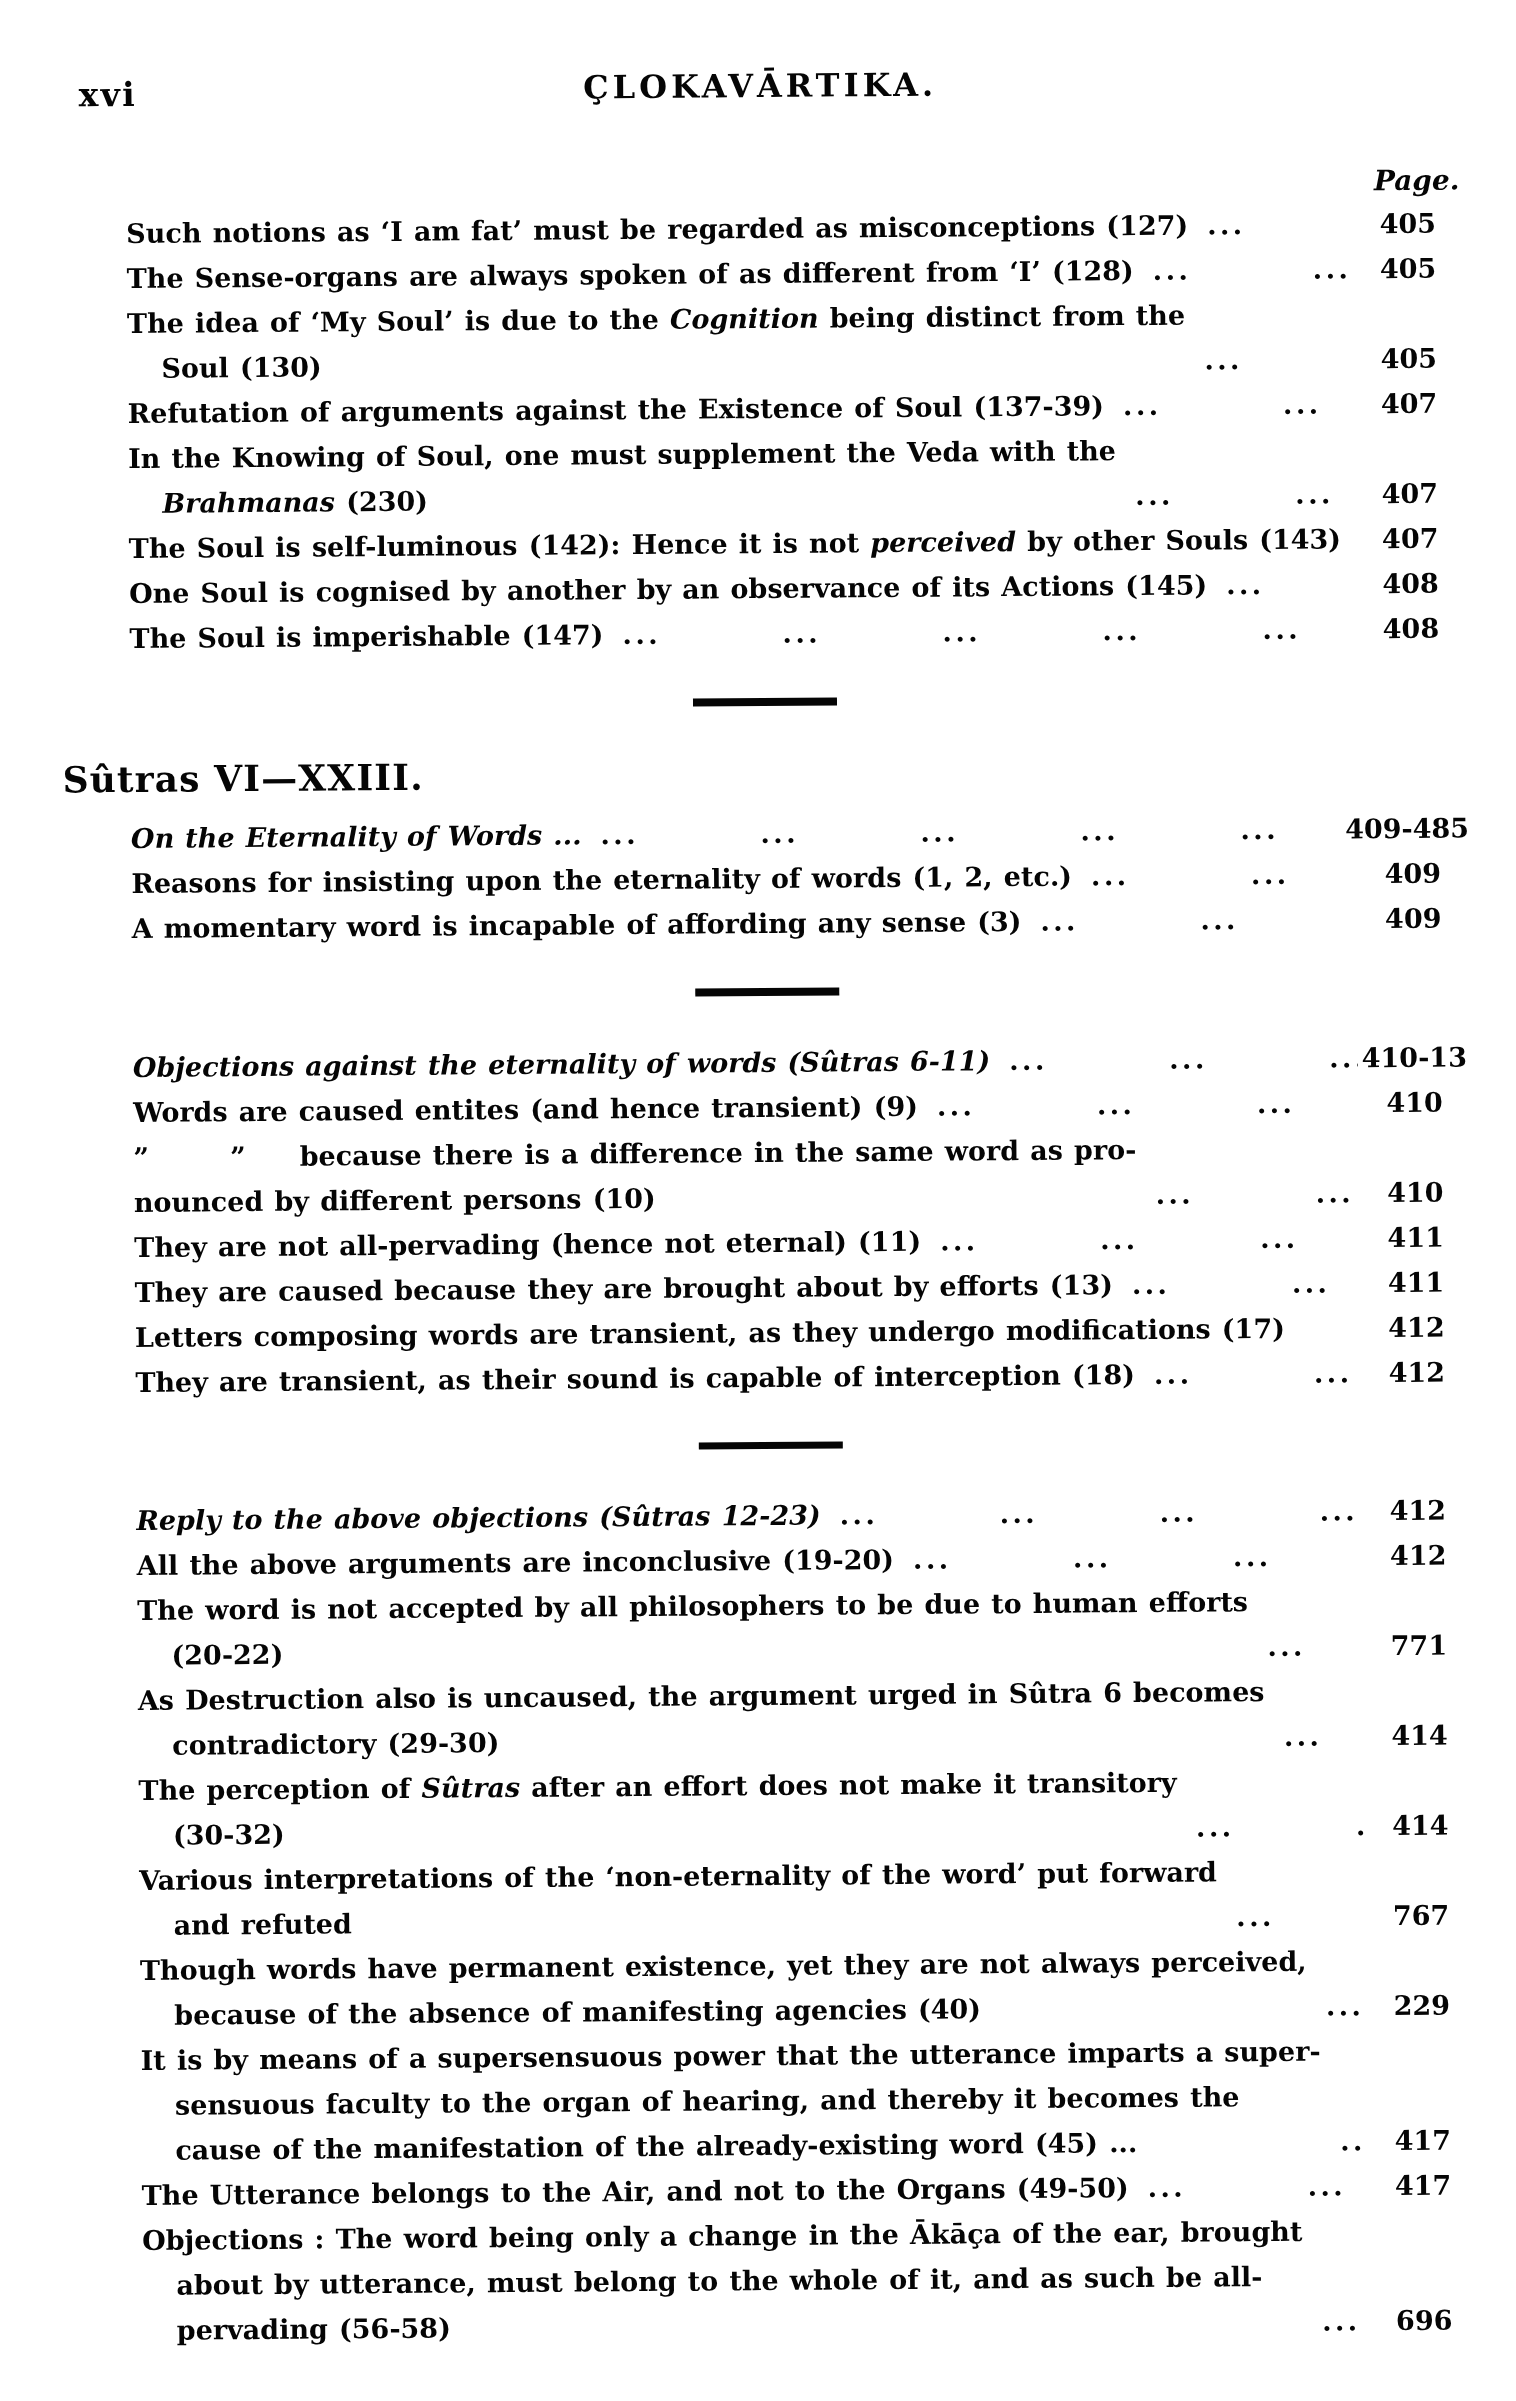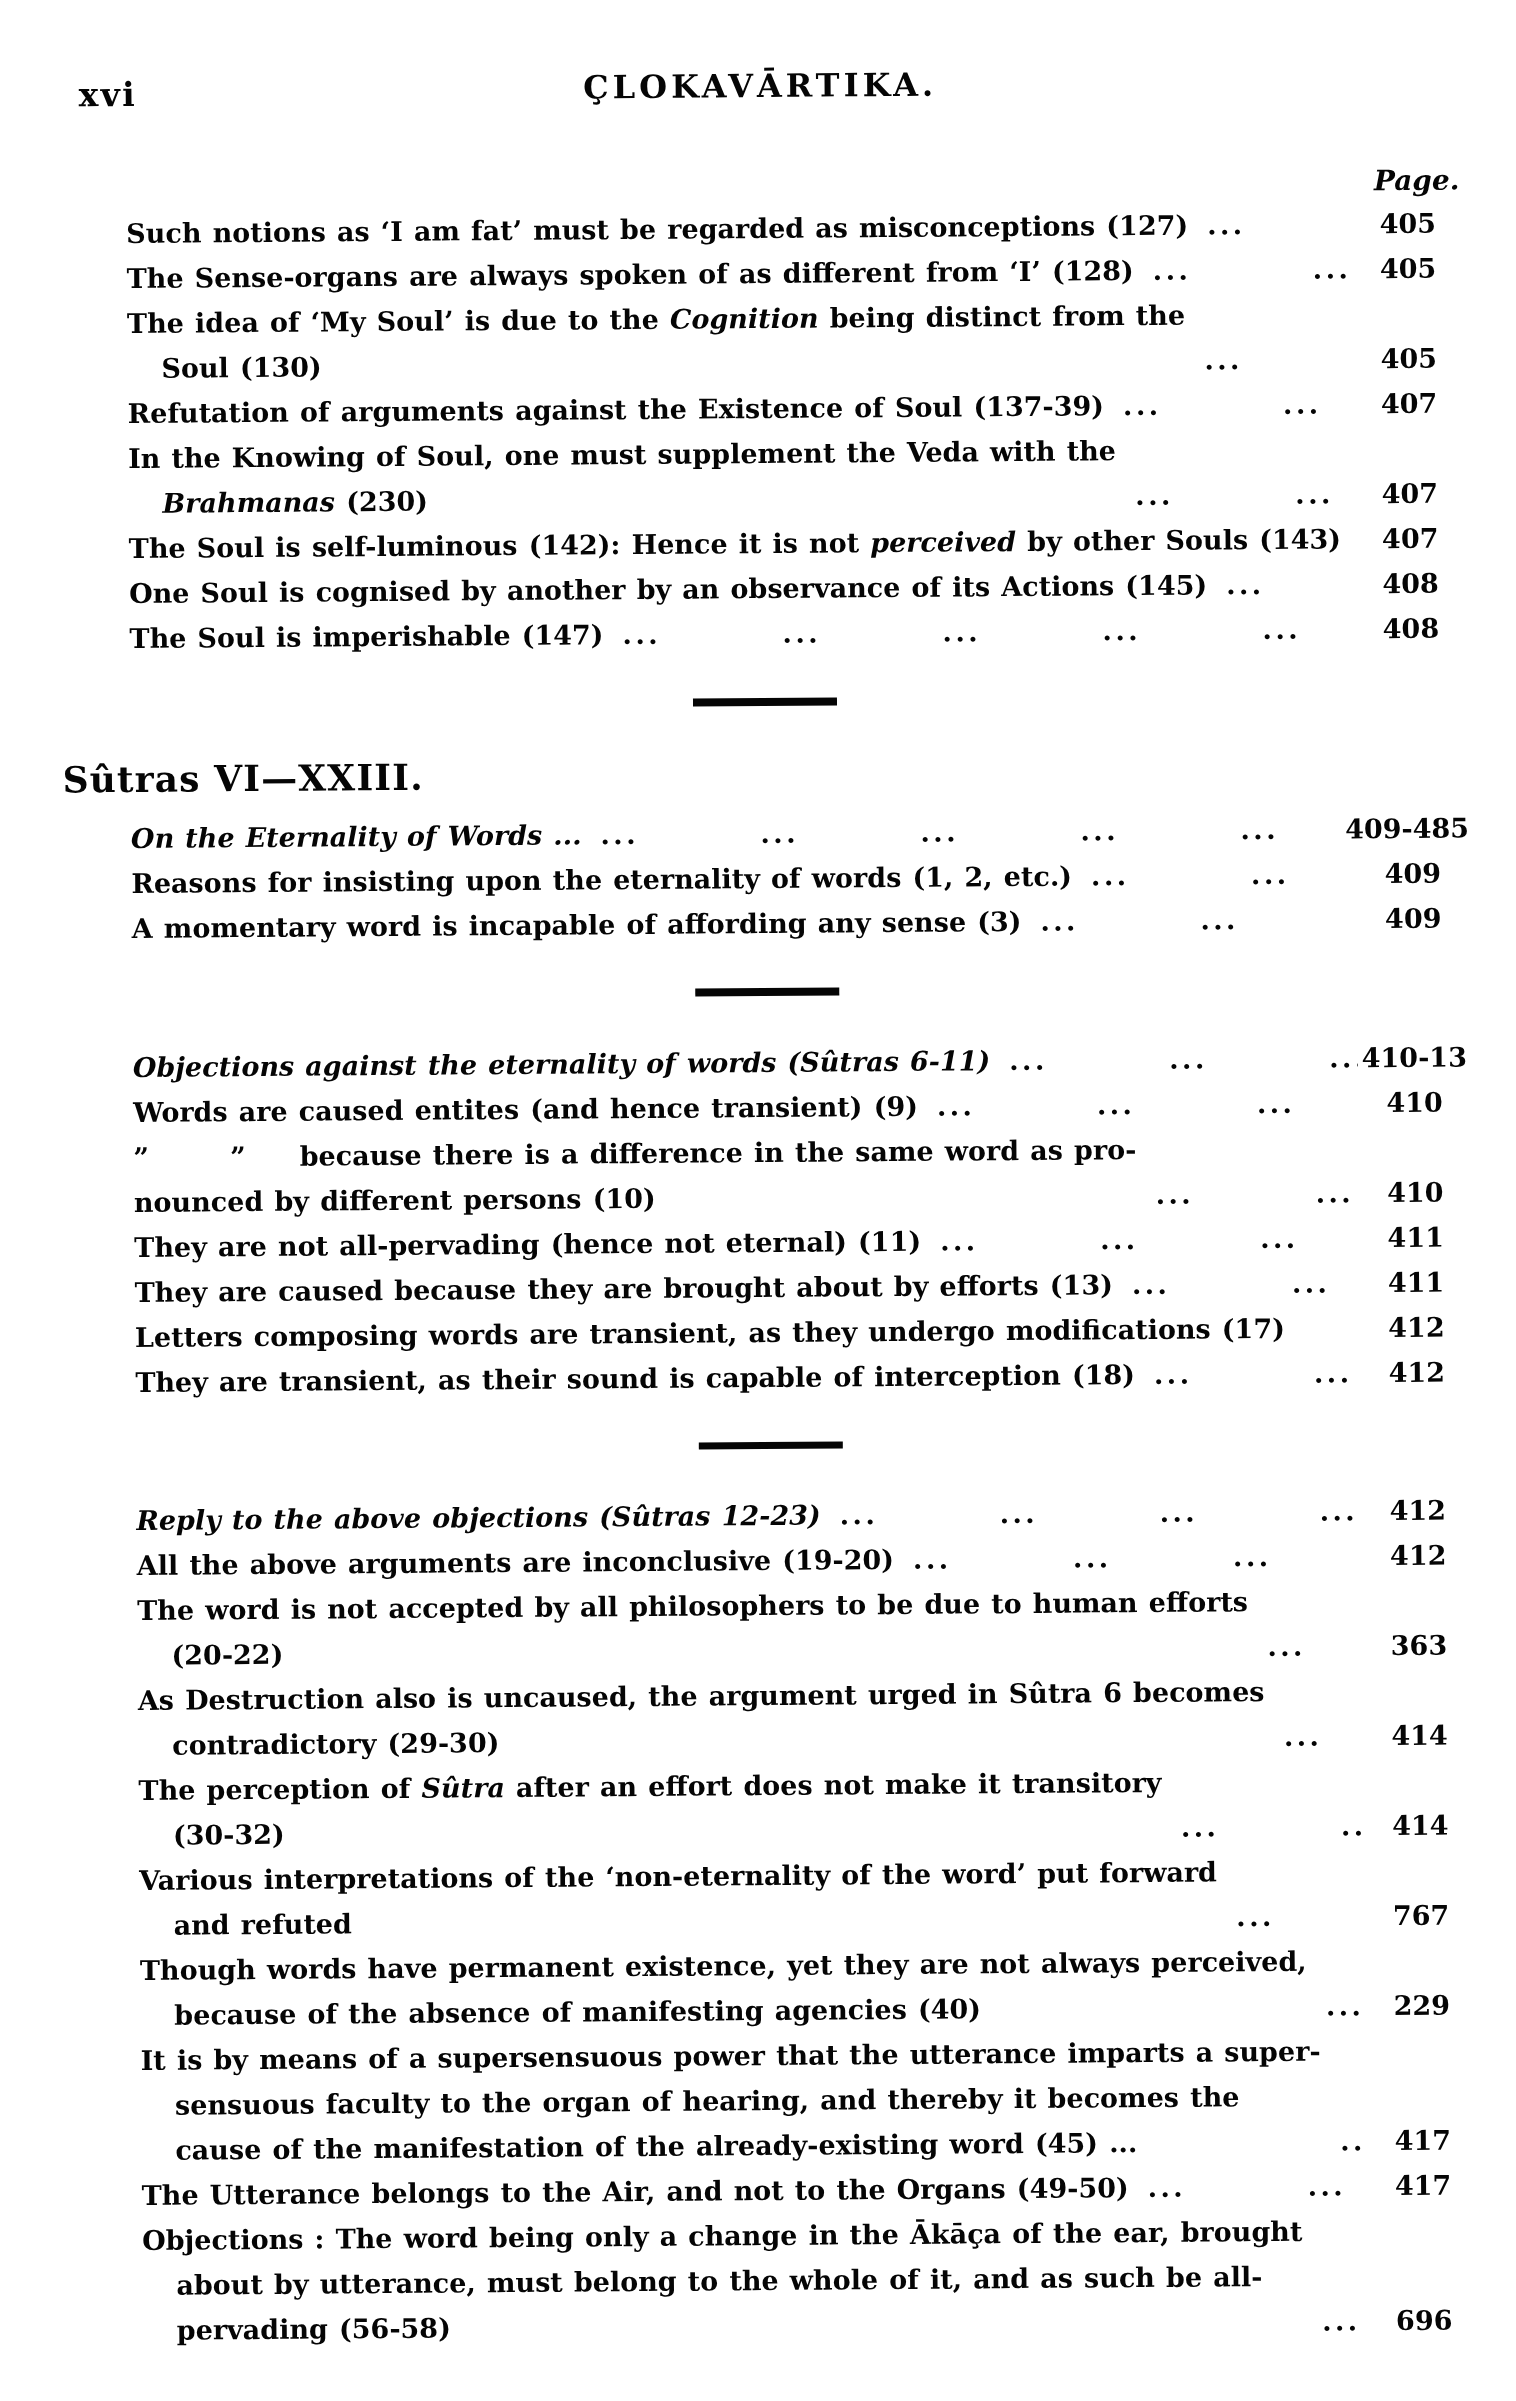--- a/index.html
+++ b/index.html
@@ -200,30 +200,30 @@
           </div>
           <div class="entry">
             <span class="txt"><span>All the above arguments are inconclusive (19-20)</span></span>
             <span class="leader">...    ...    ...    ...    ...    ...    ...    ...    ...    ...    ...    ...    </span>
             <span class="pg">412</span>
           </div>
           <div class="entry">
             <span class="txt"><span>The word is not accepted by all philosophers to be due to human efforts
 (20-22)</span></span>
             <span class="leader">...    ...    ...    ...    ...    ...    ...    ...    ...    ...    ...    ...    </span>
-            <span class="pg">363</span>
+            <span class="pg">771</span>
           </div>
           <div class="entry">
             <span class="txt"><span>As Destruction also is uncaused, the argument urged in Sûtra 6 becomes
 contradictory (29-30)</span></span>
             <span class="leader">...    ...    ...    ...    ...    ...    ...    ...    ...    ...    ...    ...    </span>
             <span class="pg">414</span>
           </div>
           <div class="entry">
-            <span class="txt"><span>The perception of </span><span class="it">Sûtra</span><span> after an effort does not make it transitory
+            <span class="txt"><span>The perception of </span><span class="it">Sûtras</span><span> after an effort does not make it transitory
 (30-32)</span></span>
             <span class="leader">...    ...    ...    ...    ...    ...    ...    ...    ...    ...    ...    ...    </span>
             <span class="pg">414</span>
           </div>
           <div class="entry">
             <span class="txt"><span>Various interpretations of the ‘non-eternality of the word’ put forward
 and refuted</span></span>
             <span class="leader">...    ...    ...    ...    ...    ...    ...    ...    ...    ...    ...    ...    </span>
             <span class="pg">767</span>
           </div>

